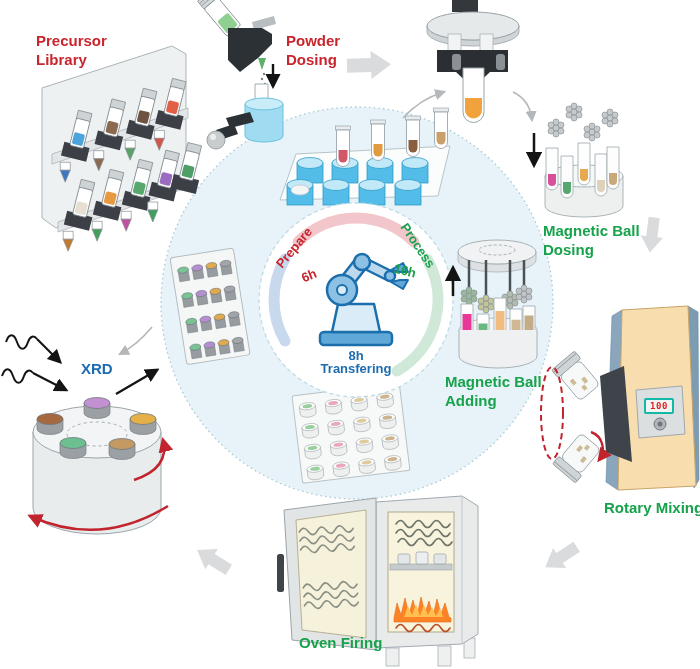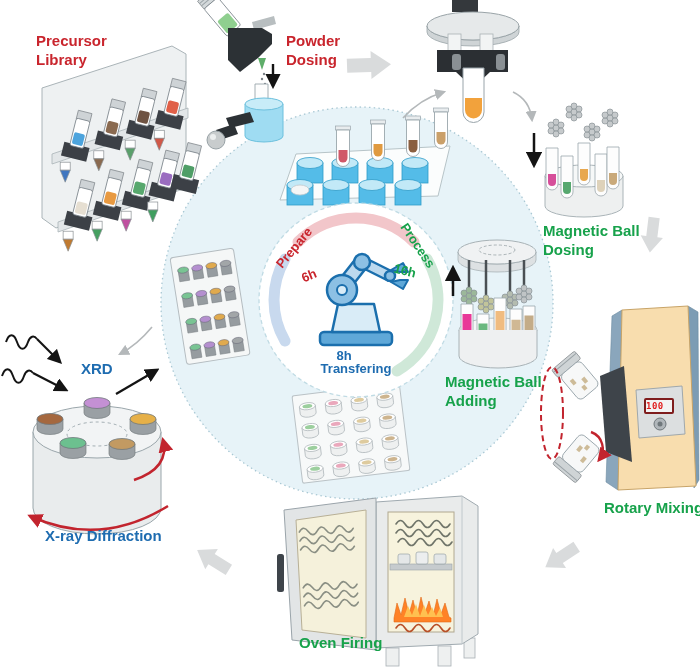--- a/index.html
+++ b/index.html
@@ -4,22 +4,22 @@
 <style>
   html,body{margin:0;padding:0;background:#ffffff;}
   #stage{position:relative;width:700px;height:669px;background:#ffffff;overflow:hidden;
          font-family:"Liberation Sans",sans-serif;}
   #art{position:absolute;left:0;top:0;}
   .lbl{position:absolute;font-weight:bold;font-size:15px;line-height:19px;white-space:nowrap;}
   .red{color:#c9252d}.green{color:#17a24b}.blue{color:#1e6cb0}
   .ln{display:block}
   .clbl{position:absolute;font-weight:bold;font-size:13px;line-height:15px;text-align:center;white-space:nowrap;}
   #rotary-display{position:absolute;left:644px;top:398px;width:26px;height:12px;
-    border:2px solid #7f1d1d;border-radius:2px;background:#f2f3f3;color:#e01f1f;
-    font:bold 9px/12px "DejaVu Sans Mono",monospace;letter-spacing:.5px;}
+    border:2px solid #14b8a6;border-radius:2px;background:#f2f3f3;color:#e01f1f;
+    font:bold 9px/12px "DejaVu Sans Mono",monospace;text-align:center;letter-spacing:.5px;}
 </style>
 </head>
 <body>
 
 <div id="stage">
 
 <svg id="art" width="700" height="669" viewBox="0 0 700 669">
   <defs>
     <marker id="mb" viewBox="0 0 10 10" refX="8" refY="5" markerWidth="6.5" markerHeight="6.5" orient="auto-start-reverse">
       <path d="M0,0 L10,5 L0,10 z" fill="#141414"></path>
@@ -526,24 +526,23 @@
   <span class="ln">Magnetic Ball</span>
   <span class="ln">Dosing</span>
 </div>
 <div class="lbl green" style="left:445px;top:372px">
   <span class="ln">Magnetic Ball</span>
   <span class="ln">Adding</span>
 </div>
 <div class="lbl green" style="left:604px;top:498px">Rotary Mixing</div>
 <div class="lbl green" style="left:299px;top:633px">Oven Firing</div>
 <div class="lbl blue" style="left:81px;top:359px">XRD</div>
-<div class="lbl blue" style="left:45px;top:526px">X-ray Diffraction</div>
 
 <div class="clbl red" style="left:266px;top:240px;width:56px;transform:rotate(-50deg)">Prepare</div>
 <div class="clbl red" style="left:296px;top:268px;width:26px;transform:rotate(-22deg)">6h</div>
 <div class="clbl green" style="left:390px;top:238px;width:56px;transform:rotate(56deg)">Process</div>
 <div class="clbl green" style="left:390px;top:263px;width:30px;transform:rotate(14deg)">16h</div>
-<div class="clbl blue" style="left:318px;top:348px;width:52px">8h</div>
+<div class="clbl blue" style="left:330px;top:348px;width:52px">8h</div>
 <div class="clbl blue" style="left:294px;top:361px;width:124px">Transfering</div>
 
 <div id="rotary-display">100</div>
 
 </div>
 
 </body></html>

